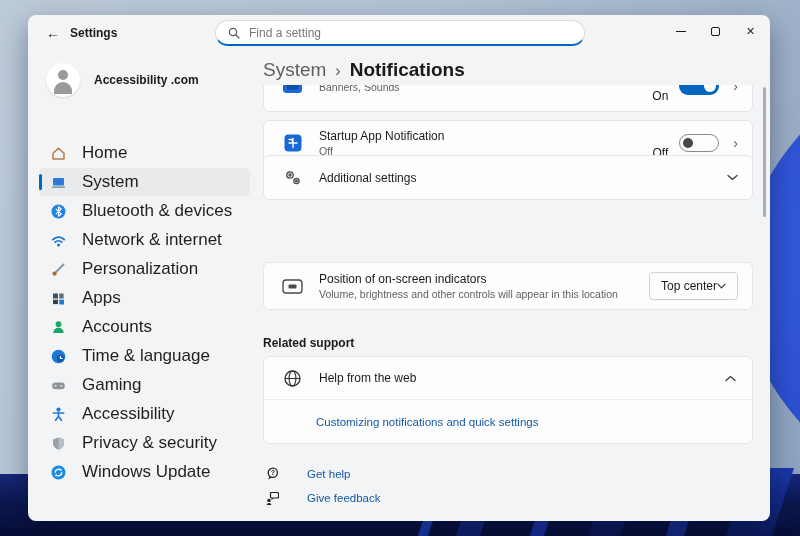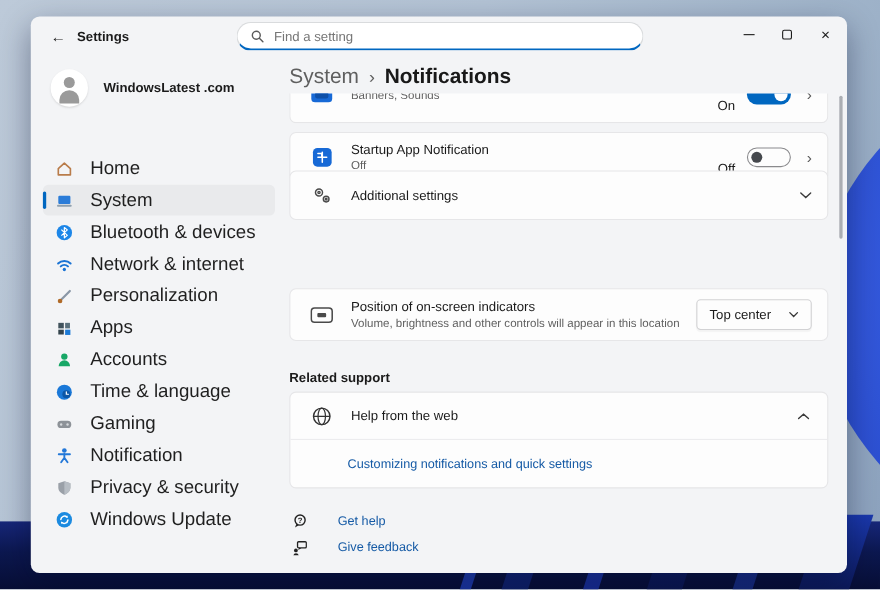--- a/index.html
+++ b/index.html
@@ -93,21 +93,21 @@
   .card.help { top:341px; height:88px; }
   .help-top { height:43px; display:flex; align-items:center; padding:0 16px 0 18px; border-bottom:1px solid #ececee; }
   .help-bottom { height:43px; display:flex; align-items:center; padding-left:52px; }
   .weblink { font-size:11.5px; color:#155aa5; }
 
   .toggle-on { width:40px; height:18px; border-radius:9px; background:#0067c0; position:relative; flex:none; }
   .toggle-on .knob { position:absolute; right:3px; top:3px; width:12px; height:12px; border-radius:50%; background:#fff; }
   .toggle-off { width:40px; height:18px; border-radius:9px; border:1px solid #8a8a8d; background:transparent; position:relative; flex:none; }
   .toggle-off .knob { position:absolute; left:3px; top:3px; width:10px; height:10px; border-radius:50%; background:#45484d; }
 
-  .dropdown { display:flex; align-items:center; gap:16px; height:28px; padding:0 11px;
+  .dropdown { display:flex; align-items:center; height:28px; padding:0 11px;
     background:#fdfdfd; border:1px solid #d2d2d4; border-radius:4px; box-shadow:0 1px 1px rgba(0,0,0,.04); }
   .dd-value { font-size:12px; color:#1b1b1b; }
 
   .footer-link { position:absolute; left:2px; display:flex; align-items:center; gap:28px; }
   .fl-gethelp { top:452px; }
   .fl-feedback { top:476px; }
   .flicon { width:14px; display:flex; justify-content:center; }
   .fltext { font-size:11.5px; color:#155aa5; }
 
   .scrollthumb { position:absolute; right:4px; top:72px; width:3px; height:130px;
@@ -153,21 +153,21 @@
           </div>
       </div>
     </div>
 
     <div class="sidebar">
       <div class="account">
         <div class="avatar">
             <div class="head"></div>
             <div class="body"></div>
           </div>
-        <div class="acct-name">WindowsLatest .com</div>
+        <div class="acct-name">Accessibility .com</div>
       </div>
       <div class="nav">
 
         <div class="nav-item">
           <span class="nicon">
               <svg width="17" height="17" viewBox="0 0 17 17">
                 <path d="M3 8.2 L8.5 3.2 L14 8.2 V14 H3 Z" fill="none" stroke="#b97c4a" stroke-width="1.5" stroke-linejoin="round"></path>
               </svg>
             </span>
           <span>Home</span>
@@ -258,21 +258,21 @@
           <span>Gaming</span>
         </div>
 
         <div class="nav-item">
           <span class="nicon">
               <svg width="17" height="17" viewBox="0 0 17 17">
                 <circle cx="8.5" cy="3.6" r="2.1" fill="#2277d8"></circle>
                 <path d="M3.4 7 H13.6 M8.5 6.4 V10.2 M8.5 10.2 L5.6 14.2 M8.5 10.2 L11.4 14.2" fill="none" stroke="#2277d8" stroke-width="1.7" stroke-linecap="round" stroke-linejoin="round"></path>
               </svg>
             </span>
-          <span>Notification</span>
+          <span>Accessibility</span>
         </div>
 
         <div class="nav-item">
           <span class="nicon">
               <svg width="17" height="17" viewBox="0 0 17 17">
                 <path d="M8.5 2.4 L14 4.4 V8 c0 3.6-2.5 5.7-5.5 6.7 C5.5 13.7 3 11.6 3 8 V4.4 Z" fill="#9aa0a8"></path>
                 <path d="M8.5 2.4 L14 4.4 V8 c0 3.6-2.5 5.7-5.5 6.7 Z" fill="#b7bdc4"></path>
               </svg>
             </span>
           <span>Privacy &amp; security</span>

